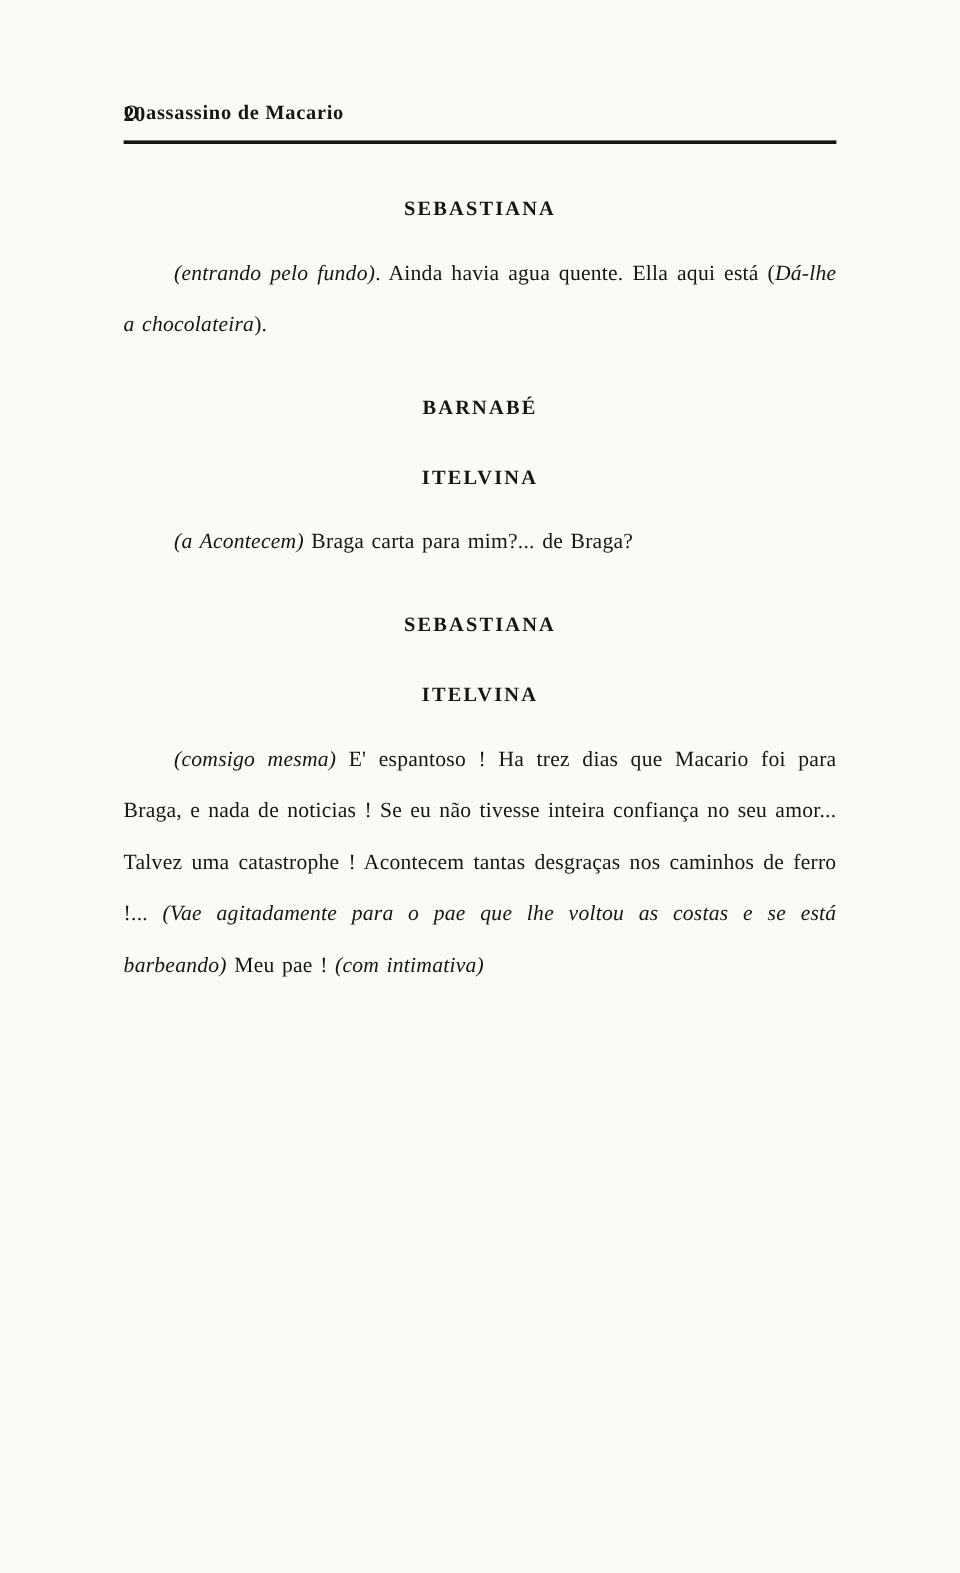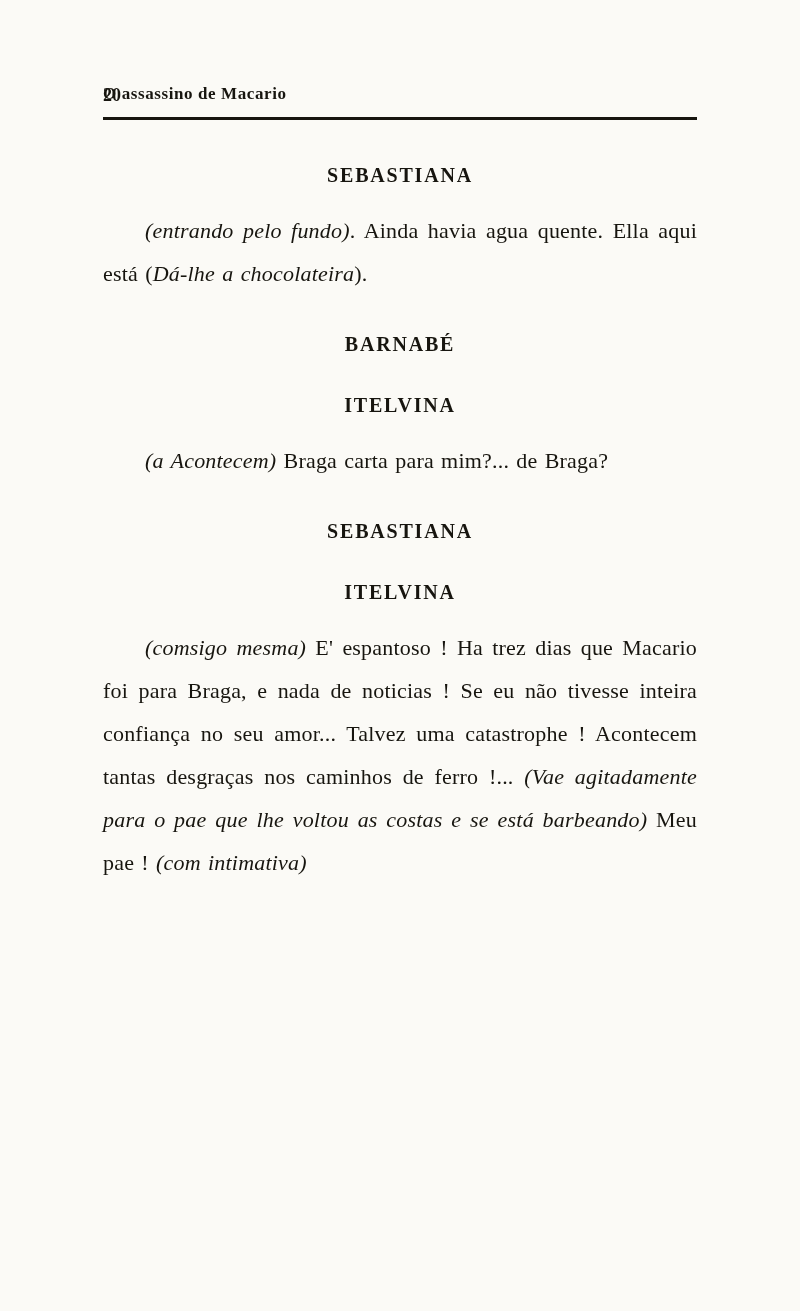--- a/index.html
+++ b/index.html
@@ -38,31 +38,31 @@
     font-weight: bold;
     letter-spacing: 0.6px;
   }
   .header-rule {
     height: 3px;
     background: #17150f;
     margin-top: 7px;
   }
   .speaker {
     text-align: center;
-    font-size: 20px;
+    font-size: 17px;
     font-weight: bold;
     letter-spacing: 1.8px;
     margin: 38px 0 22px 0;
   }
   .speaker:first-child {
     margin-top: 44px;
   }
   .para {
     margin: 0;
-    font-size: 22px;
+    font-size: 18px;
     line-height: 43px;
     text-align: justify;
     text-indent: 42px;
     letter-spacing: 0.2px;
     word-spacing: 1.5px;
   }
   .para em {
     font-style: italic;
   }
 </style>

